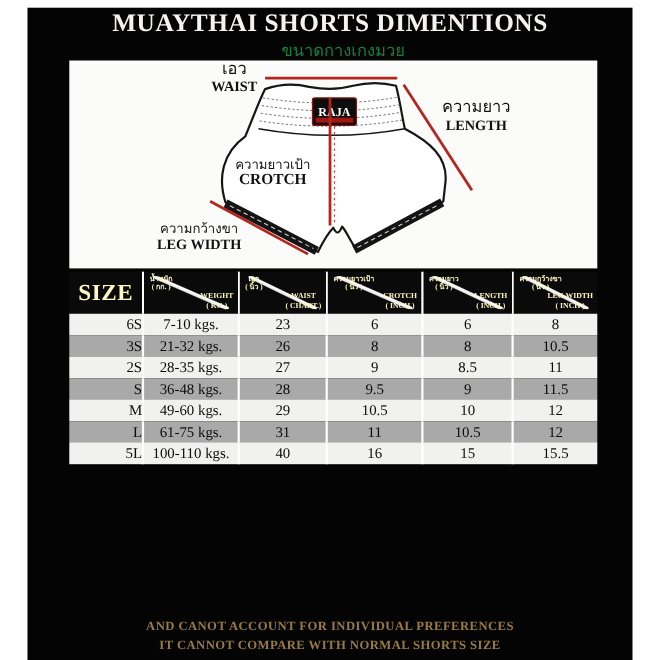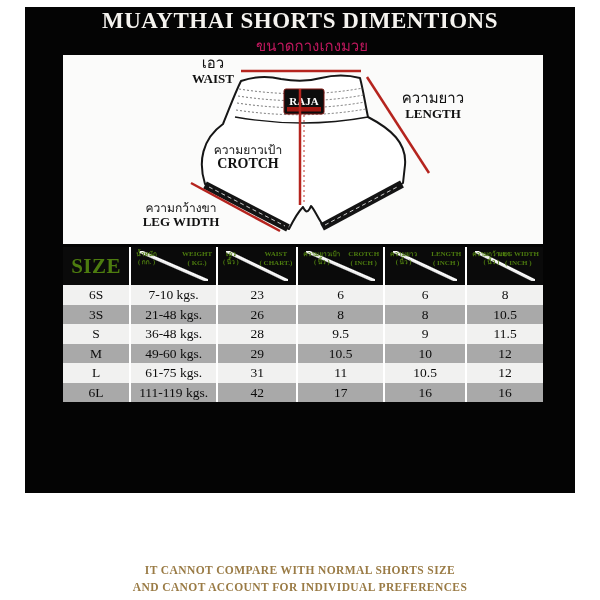--- a/index.html
+++ b/index.html
@@ -1,27 +1,27 @@
 <!DOCTYPE html>
 <html><head>
 <meta charset="utf-8">
 <style>
   * { margin:0; padding:0; box-sizing:border-box; }
   html,body { width:600px; height:600px; background:#ffffff; overflow:hidden;
               font-family:"Liberation Serif", serif; }
-  .stage { position:relative; width:600px; height:493px; background:#ffffff; }
+  .stage { position:relative; width:600px; height:600px; background:#ffffff; }
 
   
   .panel { position:absolute; left:25px; right:25px; top:7px; bottom:0;
            background:#040404; }
 
   
   .hdr { position:absolute; left:25px; right:25px; top:8px; text-align:center; color:#fff; }
   .hdr h1 { font-size:23px; font-weight:bold; letter-spacing:.5px; color:#f5f3ef; }
-  .hdr .thai { font-size:15px; margin-top:0; color:#be185d;margin-left:24px; }
+  .hdr .thai { font-size:15px; margin-top:0; color:#15803d;margin-left:24px; }
   .hdr .notice { font-size:7.5px; font-weight:bold; letter-spacing:.4px;
                  color:#c01414; margin-top:3px; }
 
   
   .card { position:absolute; left:63px; top:55px; width:480px; height:189px;
           background:#fbfbfa; }
   .card svg { position:absolute; left:0; top:0; }
   .dlabel { position:absolute; text-align:center; color:#111; line-height:1.05; }
   .dlabel .th { display:block; }
   .dlabel .en { display:block; font-weight:bold; }
@@ -33,34 +33,34 @@
   .lb-crotch .th { font-size:12px; } .lb-crotch .en { font-size:14px; }
   .lb-legwidth { left:66px;  top:147px; width:104px; }
   .lb-legwidth .th { font-size:12px; } .lb-legwidth .en { font-size:13px; }
 
   
   table.size { position:absolute; left:63px; top:247px; width:480px;
                border-collapse:collapse; table-layout:fixed; }
   table.size col.c1{width:14%} table.size col.c2{width:18.1%}
   table.size col.c3{width:16.7%} table.size col.c4{width:18.1%}
   table.size col.c5{width:17.1%} table.size col.c6{width:16%}
-  table.size th { background:#0a0a0a; color:#4d7c0f; height:38px; position:relative;
+  table.size th { background:#0a0a0a; color:#fef9c3; height:38px; position:relative;
                   border-left:2px solid #fff; vertical-align:middle; }
   table.size th:first-child { border-left:none; }
   th.size-h { font-size:21px; font-weight:bold; letter-spacing:.5px; }
   .th-thai { position:absolute; left:5px; top:3px; font-size:6.5px; font-weight:bold;
              text-align:center; line-height:1.3; white-space:nowrap; }
-  .th-en   { position:absolute; right:4px; bottom:17px; font-size:7px; font-weight:bold;
+  .th-en   { position:absolute; right:4px; bottom:2px; font-size:7px; font-weight:bold;
              text-align:center; line-height:1.3; white-space:nowrap; }
   .diag::before { content:""; position:absolute; left:8px; right:8px; top:4px; bottom:4px;
                   background:linear-gradient(to top right,
                      transparent 46%, #e8e8e8 48%, #ffffff 52%, transparent 54%); }
   table.size td { text-align:center; font-size:13.5px; color:#0c0c0c; height:19.5px;
                   border-left:2px solid #fff; padding:0; line-height:19.5px; }
-  table.size td:first-child { border-left:none; }
+  table.size td:first-child { border-left:none;text-align:right; }
   table.size tbody tr:nth-child(odd)  td { background:#f1f1f0; }
   table.size tbody tr:nth-child(even) td { background:#a9a9a9; }
 
   
   .ftr { position:absolute; left:25px; right:25px; top:562px; text-align:center;
          color:#9a7b45; font-size:11.5px; font-weight:bold; letter-spacing:.4px;
          line-height:1.45; }
 </style>
 </head>
 <body>
@@ -169,25 +169,33 @@
         <tr>
           <td>6S</td>
           <td>7-10 kgs.</td>
           <td>23</td>
           <td>6</td>
           <td>6</td>
           <td>8</td>
         </tr>
         <tr>
           <td>3S</td>
-          <td>21-48 kgs.</td>
+          <td>21-32 kgs.</td>
           <td>26</td>
           <td>8</td>
           <td>8</td>
           <td>10.5</td>
+        </tr>
+        <tr>
+          <td>2S</td>
+          <td>28-35 kgs.</td>
+          <td>27</td>
+          <td>9</td>
+          <td>8.5</td>
+          <td>11</td>
         </tr>
         <tr>
           <td>S</td>
           <td>36-48 kgs.</td>
           <td>28</td>
           <td>9.5</td>
           <td>9</td>
           <td>11.5</td>
         </tr>
         <tr>
@@ -200,27 +208,27 @@
         </tr>
         <tr>
           <td>L</td>
           <td>61-75 kgs.</td>
           <td>31</td>
           <td>11</td>
           <td>10.5</td>
           <td>12</td>
         </tr>
         <tr>
-          <td>6L</td>
-          <td>111-119 kgs.</td>
-          <td>42</td>
-          <td>17</td>
+          <td>5L</td>
+          <td>100-110 kgs.</td>
+          <td>40</td>
           <td>16</td>
-          <td>16</td>
+          <td>15</td>
+          <td>15.5</td>
         </tr>
       </tbody>
   </table>
 
   <div class="ftr">
+    <div>AND CANOT ACCOUNT FOR INDIVIDUAL PREFERENCES</div>
     <div>IT CANNOT COMPARE WITH NORMAL SHORTS SIZE</div>
-    <div>AND CANOT ACCOUNT FOR INDIVIDUAL PREFERENCES</div>
   </div>
 </div>
 
 </body></html>

